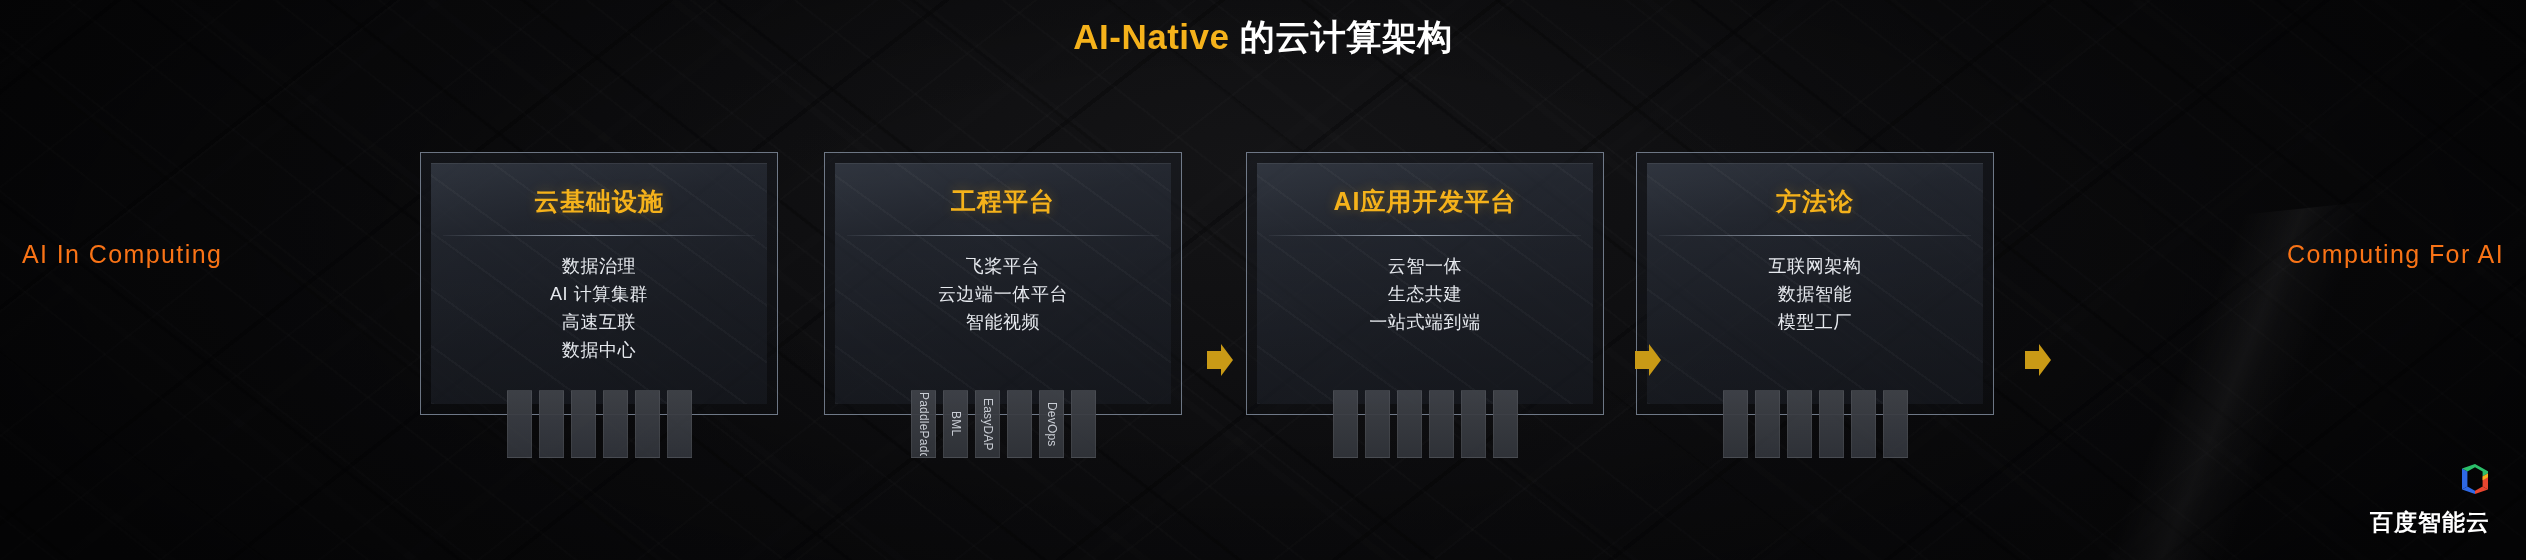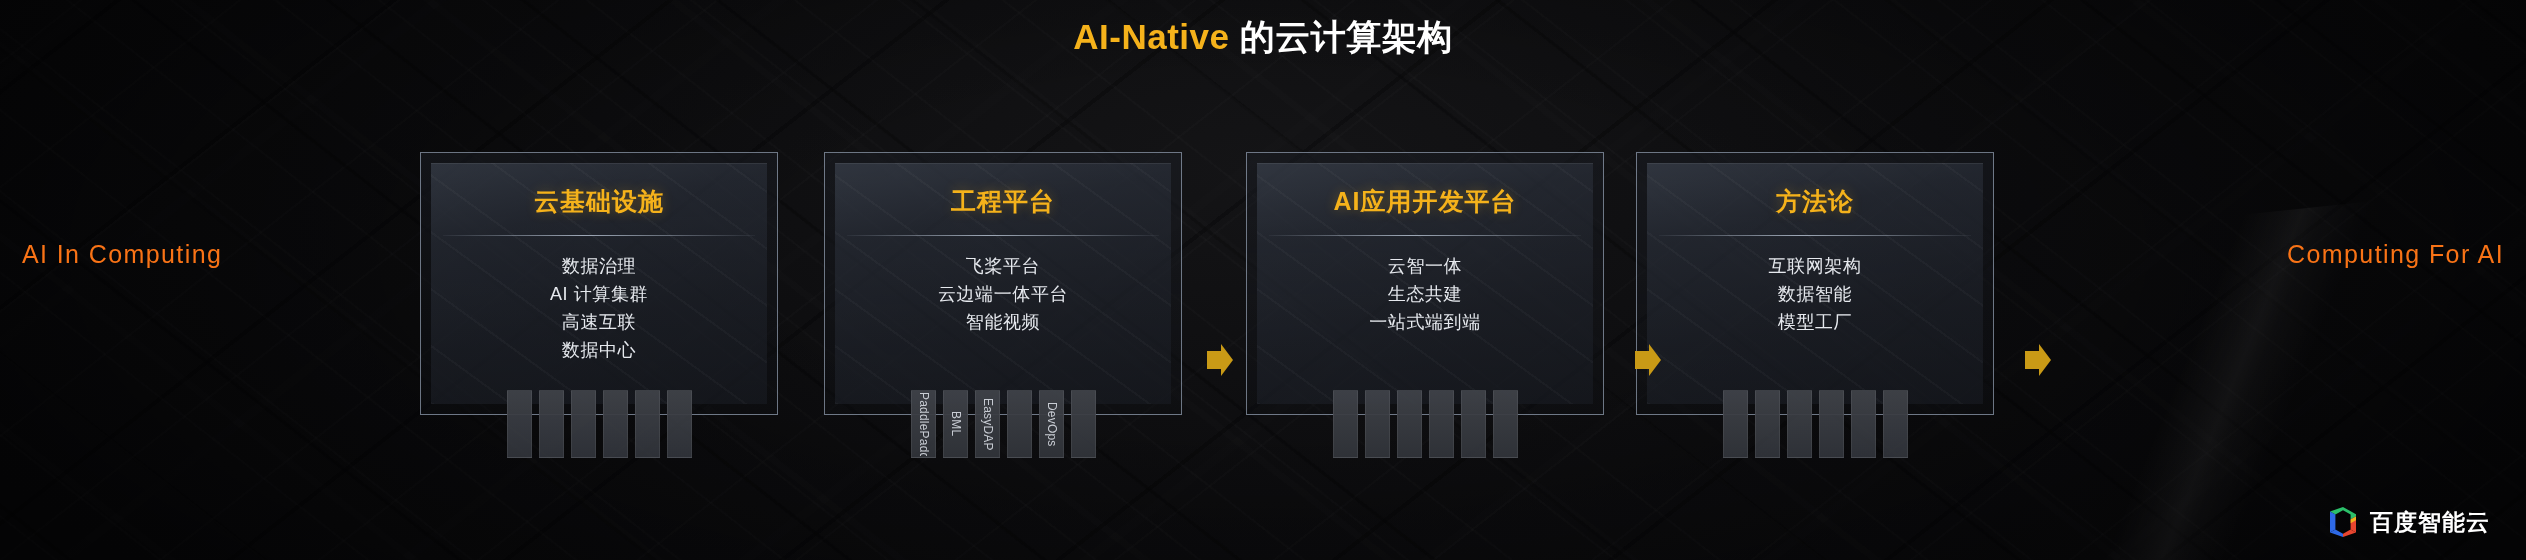--- a/index.html
+++ b/index.html
@@ -120,21 +120,21 @@
 
   
   .arrow{position:absolute;top:230px;width:30px;height:36px;}
   .arrow svg{display:block;width:30px;height:36px;}
   #arrow-1{left:785px;}
   #arrow-2{left:1213px;}
   #arrow-3{left:1603px;}
 
   
   #brand-logo{
-    position:absolute;right:36px;bottom:22px;display:flex;align-items:flex-end;gap:12px;
+    position:absolute;right:36px;bottom:22px;display:flex;align-items:flex-end;gap:12px;flex-direction:column;
   }
   #brand-logo .mark{width:30px;height:32px;display:block;}
   #brand-logo .brand-text{
     color:#fff;font-size:23px;font-weight:bold;letter-spacing:1px;white-space:nowrap;
   }
 </style>
 </head>
 <body>
 
 <div id="bg-texture">

